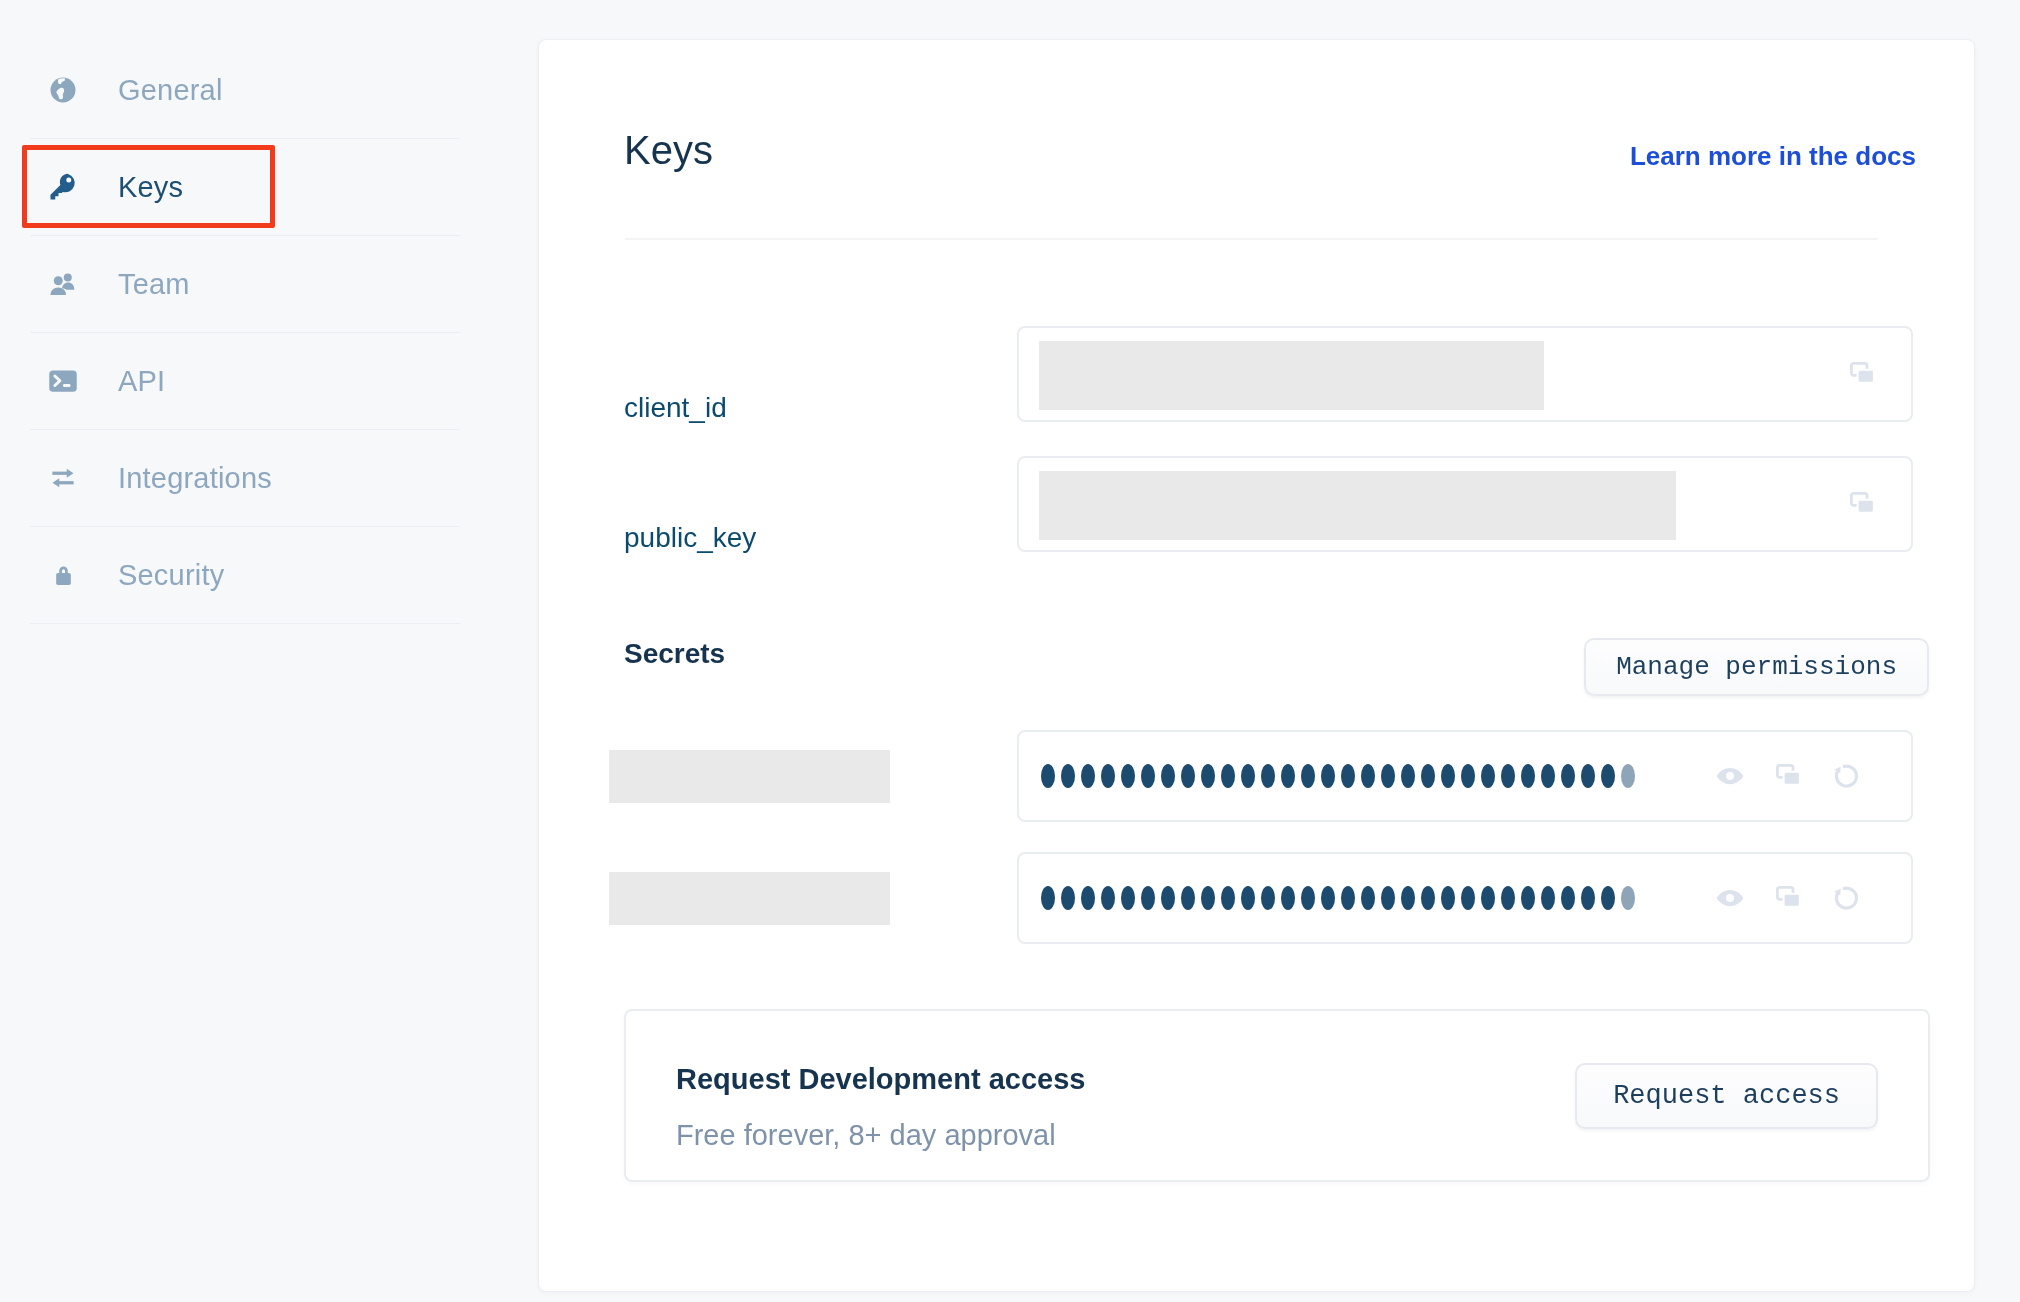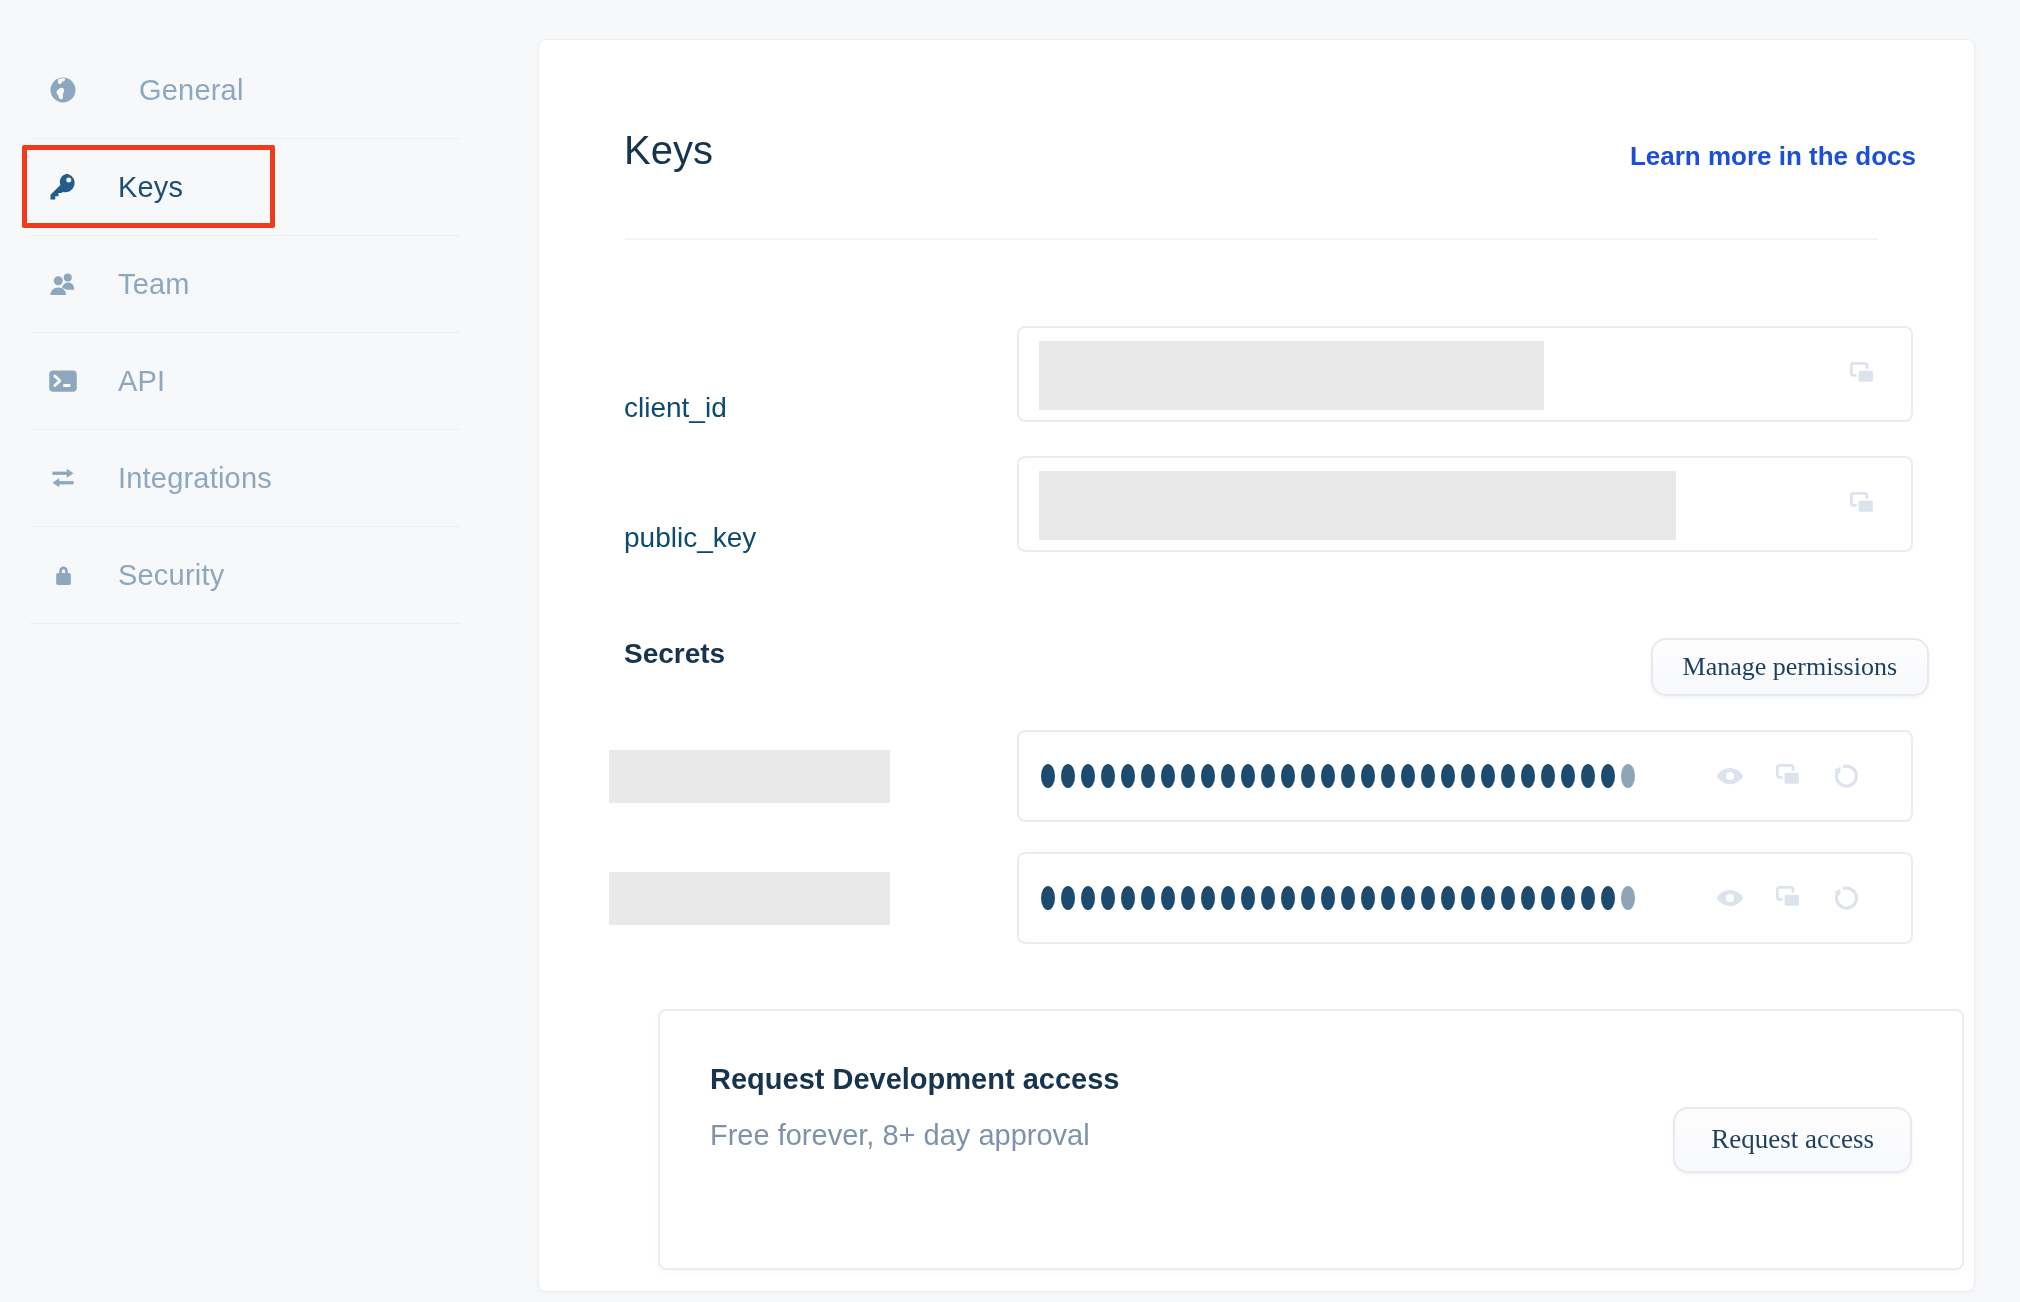--- a/index.html
+++ b/index.html
@@ -5,21 +5,21 @@
   * { box-sizing: border-box; margin: 0; padding: 0; }
   html,body { background:#f7f8fa; }
   body { font-family:"Liberation Sans", sans-serif; }
   .stage { position:relative; width:2020px; height:1302px; background:#f7f8fa; overflow:hidden; }
 
   
   .sidebar { position:absolute; left:0; top:0; width:538px; padding-top:42px; }
   .nav-item { position:relative; height:97px; margin-left:30px; width:430px;
               display:flex; align-items:center; border-bottom:1px solid #ebeef2;
               color:#8da7bf; cursor:pointer; }
-  .nav-item:first-child { border-top:none;gap:21px; }
+  .nav-item:first-child { border-top:none; }
   .nav-icon { width:30px; height:30px; margin-left:18px; display:flex; align-items:center; justify-content:center; }
   .nav-icon svg { display:block; }
   .nav-label { margin-left:40px; font-size:29px; letter-spacing:.2px; }
   .nav-item.active { color:#235d8c; }
   .nav-item.active .nav-label { color:#1d4e74; }
   .highlight-box { position:absolute; left:22px; top:145px; width:253px; height:83px;
                    border:5px solid #f23a1c; border-radius:2px; z-index:5; pointer-events:none; }
 
   
   .card { position:absolute; left:538px; top:39px; width:1437px; height:1253px;
@@ -31,40 +31,40 @@
 
   .field-label { position:absolute; left:85px; font-size:28px; color:#0c4a6e; }
   .field-box { position:absolute; left:478px; width:896px; height:96px; background:#fff;
                border:2px solid #e9edf2; border-radius:8px; }
   .redacted-value { position:absolute; left:20px; top:13px; height:69px; background:#e9e9e9; }
   .w-short { width:505px; } .w-long { width:637px; }
   .box-copy { position:absolute; right:34px; top:50%; transform:translateY(-50%); width:30px; height:30px; color:#dde3ec; cursor:pointer; }
 
   .secrets-heading { position:absolute; left:85px; top:598px; font-size:28px; font-weight:700; color:#16344f; }
   .btn { display:flex; align-items:center; justify-content:center;
-         background:linear-gradient(#fdfdfe,#f8f9fb); border:2px solid #e6eaf0; border-radius:15px;
+         background:linear-gradient(#fdfdfe,#f8f9fb); border:2px solid #e6eaf0; border-radius:10px;
          color:#1d3f5e; box-shadow:0 2px 3px rgba(22,52,79,0.06); cursor:pointer;
-         font-family:Liberation Serif, serif; }
+         font-family:Liberation Mono, monospace; }
   .manage-btn { position:absolute; right:45px; top:598px; height:58px; padding:0 30px; font-size:26px; }
 
   .secret-box { position:absolute; left:478px; width:896px; height:92px; background:#fff;
                 border:2px solid #e9edf2; border-radius:8px; display:flex; align-items:center; }
   .secret-box-1 { top:690px; } .secret-box-2 { top:812px; }
   .redacted-label { position:absolute; left:70px; width:281px; height:53px; background:#e9e9e9; }
   .redacted-label-1 { top:710px; } .redacted-label-2 { top:832px; }
   .dots { display:flex; align-items:center; margin-left:22px; }
   .dot { width:14px; height:24px; border-radius:50%; background:#1d4b70; margin-right:6px; }
   .dot.faded { opacity:.5; }
   .secret-actions { position:absolute; right:50px; top:0; height:100%; display:flex; align-items:center; gap:28px; color:#dde3ec; }
   .icon-btn { width:30px; height:30px; cursor:pointer; }
   .icon-btn svg { display:block; }
 
-  .request-card { position:absolute; left:85px; top:969px; width:1306px; height:261px;
+  .request-card { position:absolute; left:85px; top:969px; width:1306px; height:173px;
                   border:2px solid #e9edf2; border-radius:8px; background:#fff;
-                  box-shadow:0 2px 6px rgba(16,42,67,0.03);margin-left:34px; }
+                  box-shadow:0 2px 6px rgba(16,42,67,0.03); }
   .request-title { position:absolute; left:50px; top:52px; font-size:29px; font-weight:700; color:#16344f; }
   .request-subtitle { position:absolute; left:50px; top:108px; font-size:29px; color:#7e93aa; }
   .request-btn { position:absolute; right:50px; top:50%; transform:translateY(-50%); height:66px; padding:0 36px; font-size:27px; }
 </style>
 </head>
 <body>
 
 <div class="stage">
 
   <nav class="sidebar">

